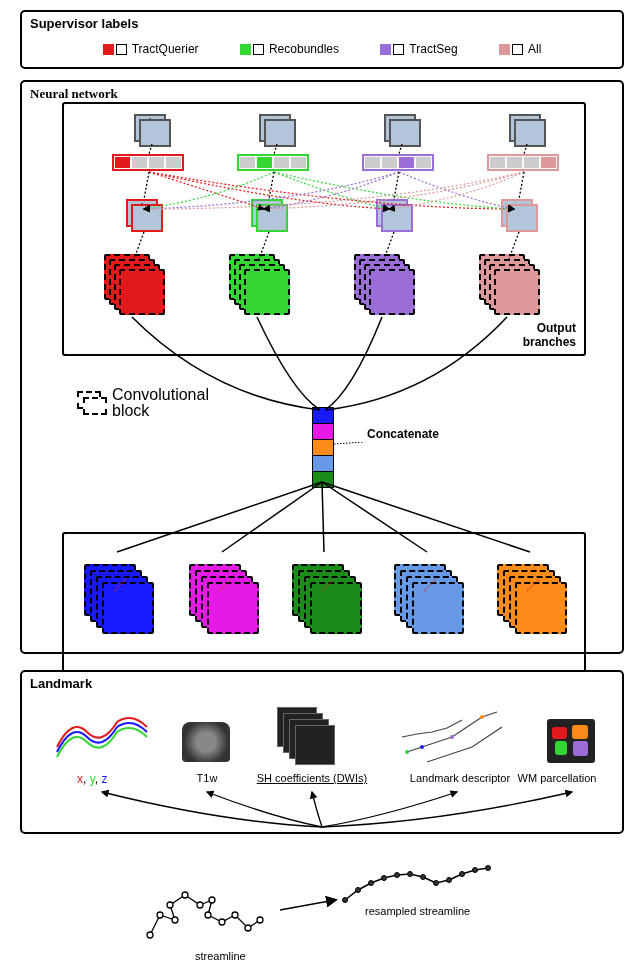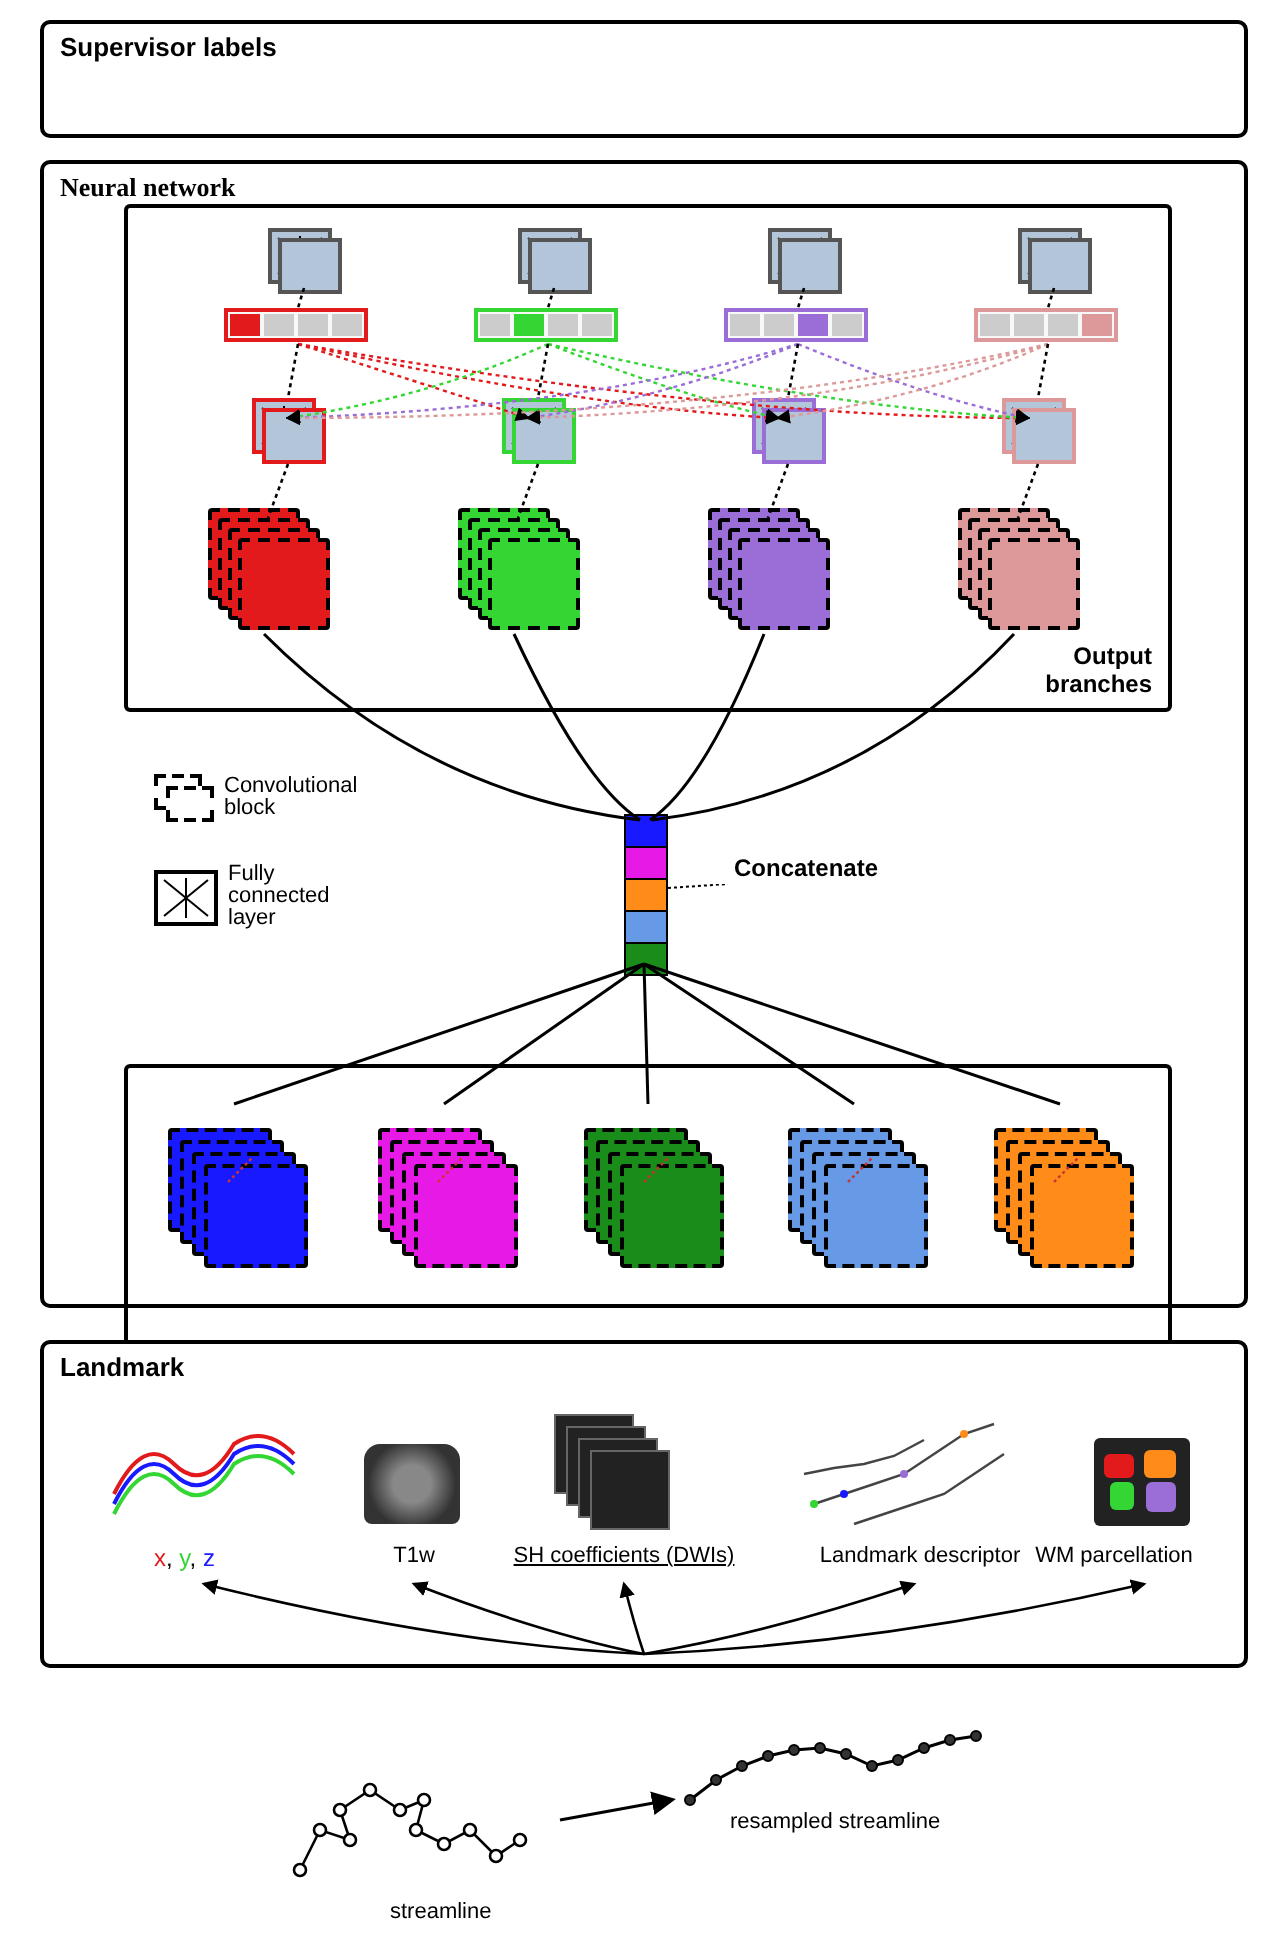--- a/index.html
+++ b/index.html
@@ -27,39 +27,61 @@
   .corner-label{font-weight:bold;position:absolute;right:8px;bottom:5px;font-size:12px;text-align:right;}
   .stack{position:absolute;}
   .stack div{position:absolute;width:38px;height:38px;border:2px solid #000;border-style:dashed;border-radius:2px;}
   .stack.small div{width:26px;height:26px;}
   .fc{position:absolute;width:28px;height:24px;border:2px solid;background:#b3c6d9;}
   .fc svg{width:100%;height:100%;}
   .concat{position:absolute;left:290px;top:325px;width:22px;}
   .concat div{height:15px;border:1px solid #000;margin-bottom:-1px;}
   .feat-label{position:absolute;font-size:11px;text-align:center;width:100px;}
   .stream-label{position:absolute;font-size:11px;}
-  .legend-draw{position:absolute;display:flex;align-items:center;gap:5px;font-size:11px;}
+  .legend-draw{position:absolute;display:flex;align-items:center;gap:5px;font-size:16px;}
   .conv-sym{position:relative;width:30px;height:24px;}
   .conv-sym div{position:absolute;width:20px;height:14px;border:2px dashed #000;background:#fff;}
   .label-row{position:absolute;border:2px solid;display:flex;background:#ccc2;padding:1px;gap:2px;}
   .label-row div{width:15px;height:11px;}
   svg.connector{position:absolute;pointer-events:none;}
   .xyz{position:absolute;}
   .xyz path{fill:none;stroke-width:2;}
   .brain{width:48px;height:40px;background:radial-gradient(circle,#888 30%,#333 70%);border-radius:8px 8px 4px 4px;}
   .mri-stack{position:absolute;}
   .mri-stack div{position:absolute;width:38px;height:38px;background:#222;border:1px solid #666;}
 </style>
 </head>
 <body>
 
 <div class="page">
 
 <div class="panel supervisor">
   <div class="title" style="left:8px;top:4px;">Supervisor labels</div>
+  <div class="legend-row">
+    <div class="legend-item">
+          <div class="sq red"></div>
+          <div class="sq" style="margin-left:-3px;"></div>
+          <span>TractQuerier</span>
+        </div>
+    <div class="legend-item">
+          <div class="sq green"></div>
+          <div class="sq" style="margin-left:-3px;"></div>
+          <span>Recobundles</span>
+        </div>
+    <div class="legend-item">
+          <div class="sq purple"></div>
+          <div class="sq" style="margin-left:-3px;"></div>
+          <span>TractSeg</span>
+        </div>
+    <div class="legend-item">
+          <div class="sq pink"></div>
+          <div class="sq" style="margin-left:-3px;"></div>
+          <span>All</span>
+        </div>
+  </div>
 </div>
 
 <div class="panel network">
   <div class="title" style="left:8px;top:4px;font-family:Liberation Serif, serif;">Neural network</div>
 
   <div class="inner output-inner">
     <div class="corner-label" style="white-space:pre">Output
 branches</div>
 
     <div class="fc" style="left:70px;top:10px;border-color:#555;"><svg viewBox="0 0 28 24">
@@ -198,32 +220,20 @@
   </div>
 
   <div class="legend-draw" style="left:55px;top:305px;">
     <div class="conv-sym">
           <div style="left:0;top:0;"></div>
           <div style="left:6px;top:6px;"></div>
         </div>
     <span style="white-space:pre-line;line-height:1;">Convolutional
 block</span>
   </div>
-  <div class="legend-draw" style="left:55px;top:350px;">
-    <div style="width:28px;height:24px;border:2px solid #000;position:relative;">
-      <svg width="28" height="24">
-            <line x1="3" y1="3" x2="25" y2="21" stroke="#000"></line>
-            <line x1="3" y1="21" x2="25" y2="3" stroke="#000"></line>
-            <line x1="14" y1="2" x2="14" y2="22" stroke="#000"></line>
-          </svg>
-    </div>
-    <span style="white-space:pre-line;line-height:1;">Fully
-connected
-layer</span>
-  </div>
 
   <div class="concat">
     <div class="blue"></div>
         <div class="magenta"></div>
         <div class="orange"></div>
         <div class="lblue"></div>
         <div class="dgreen"></div>
   </div>
   <div style="position:absolute;left:345px;top:345px;font-weight:bold;">Concatenate</div>
   <svg class="connector" style="left:312px;top:360px;width:40px;height:5px;">

